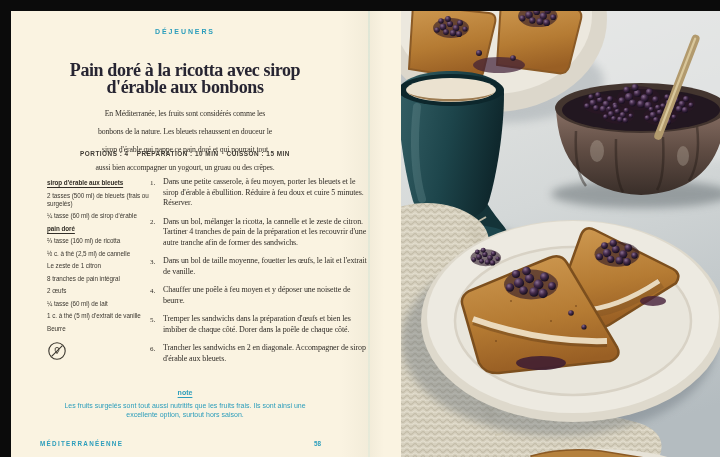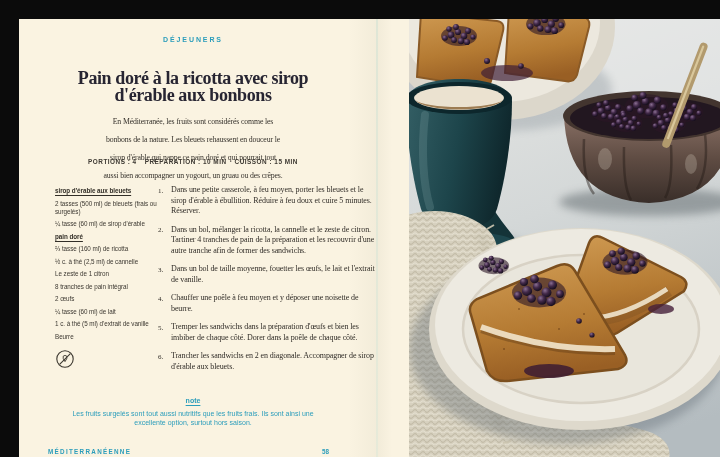--- a/index.html
+++ b/index.html
@@ -1,16 +1,16 @@
 <!DOCTYPE html>
 <html><head>
 <meta charset="utf-8">
 <style>
   html,body{margin:0;padding:0;background:#555;}
-  .book{position:relative;width:720px;height:457px;background:#0b0b0b;padding:19px;box-sizing:border-box;
+  .book{position:relative;width:720px;height:457px;background:#0b0b0b;padding:11px;box-sizing:border-box;
         font-family:"Liberation Sans","DejaVu Sans",sans-serif;}
   .spread{position:relative;width:716px;height:453px;display:flex;overflow:hidden;}
 
   
   .page-left{position:relative;width:390px;height:100%;background:#faf3e1;flex:0 0 auto;}
   .page-left::after{content:"";position:absolute;top:0;bottom:0;left:330px;width:27px;
         background:linear-gradient(90deg,rgba(0,0,0,0) 0%,rgba(110,110,80,0.05) 100%);pointer-events:none;}
   .fold-line{position:absolute;top:0;bottom:0;left:357px;width:2px;
         background:linear-gradient(180deg,#dfe6d6,#e7ead9);}
   .gutter-shade{position:absolute;top:0;bottom:0;left:359px;width:14px;

